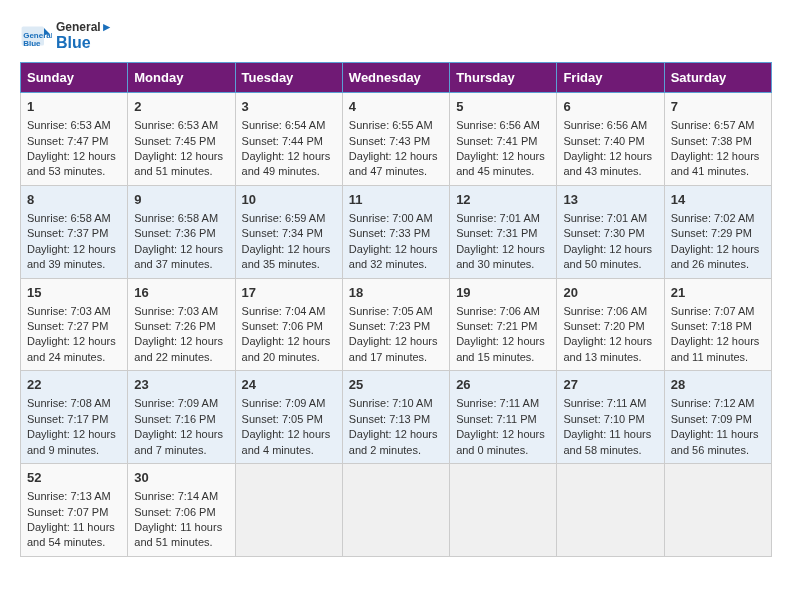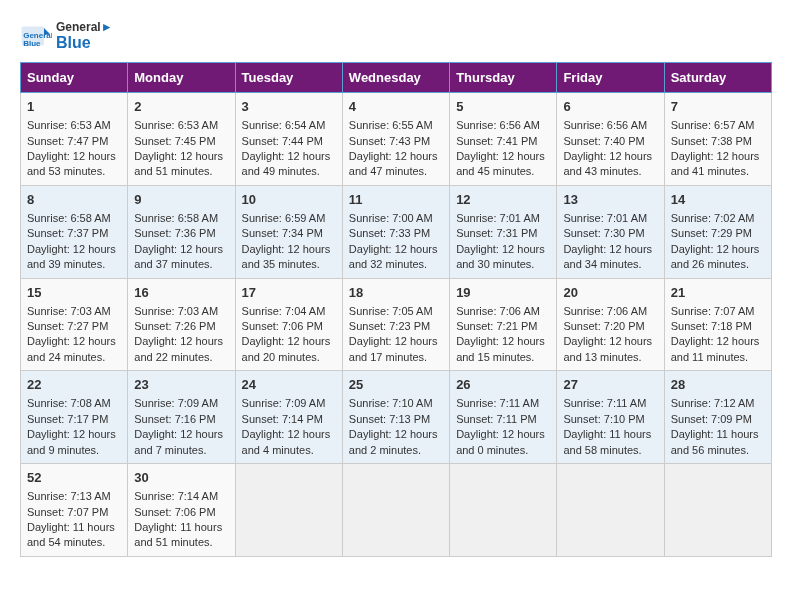--- a/index.html
+++ b/index.html
@@ -198,21 +198,21 @@
           <div>Sunrise: 7:01 AM</div>
           <div>Sunset: 7:31 PM</div>
           <div>Daylight: 12 hours</div>
           <div>and 30 minutes.</div>
         </td>
         <td>
           <span class="day-num">13</span>
           <div>Sunrise: 7:01 AM</div>
           <div>Sunset: 7:30 PM</div>
           <div>Daylight: 12 hours</div>
-          <div>and 34 minutes.</div>
+          <div>and 50 minutes.</div>
         </td>
         <td>
           <span class="day-num">14</span>
           <div>Sunrise: 7:02 AM</div>
           <div>Sunset: 7:29 PM</div>
           <div>Daylight: 12 hours</div>
           <div>and 26 minutes.</div>
         </td>
       </tr>
       <tr>
@@ -277,21 +277,21 @@
         <td>
           <span class="day-num">23</span>
           <div>Sunrise: 7:09 AM</div>
           <div>Sunset: 7:16 PM</div>
           <div>Daylight: 12 hours</div>
           <div>and 7 minutes.</div>
         </td>
         <td>
           <span class="day-num">24</span>
           <div>Sunrise: 7:09 AM</div>
-          <div>Sunset: 7:14 PM</div>
+          <div>Sunset: 7:05 PM</div>
           <div>Daylight: 12 hours</div>
           <div>and 4 minutes.</div>
         </td>
         <td>
           <span class="day-num">25</span>
           <div>Sunrise: 7:10 AM</div>
           <div>Sunset: 7:13 PM</div>
           <div>Daylight: 12 hours</div>
           <div>and 2 minutes.</div>
         </td>

